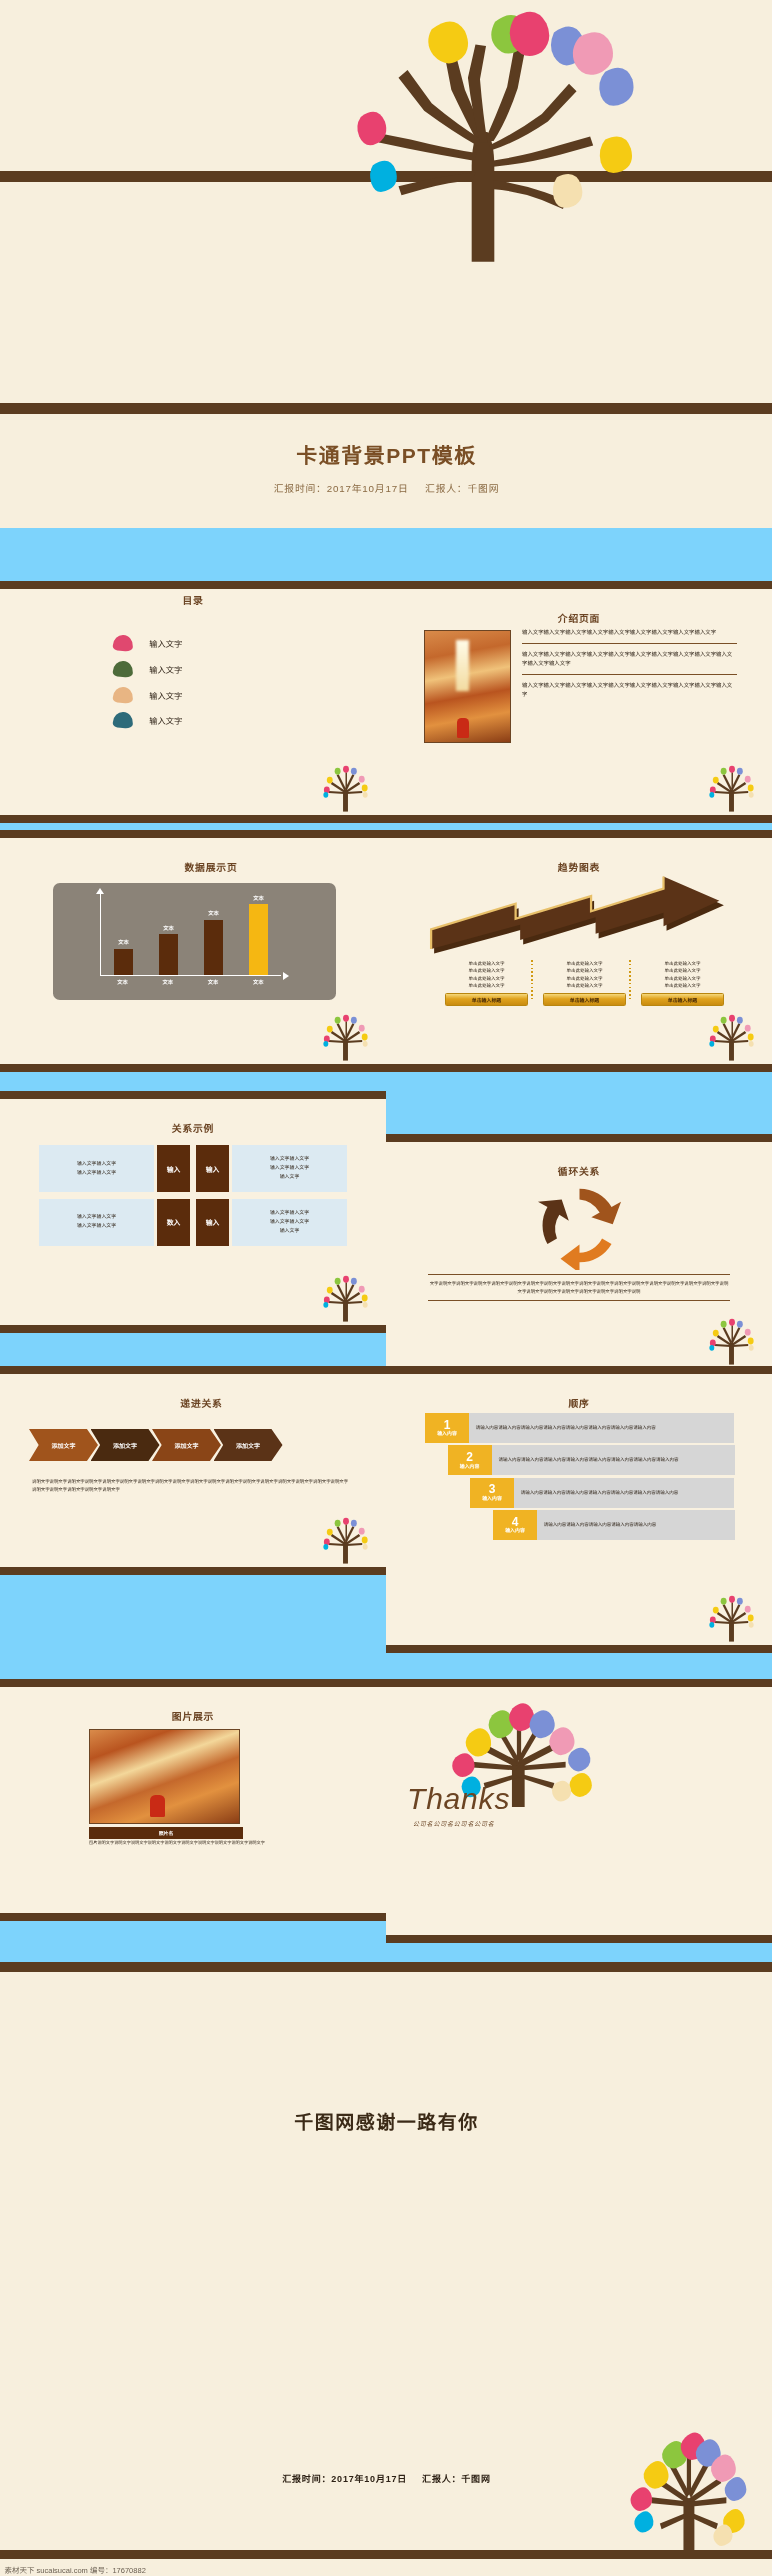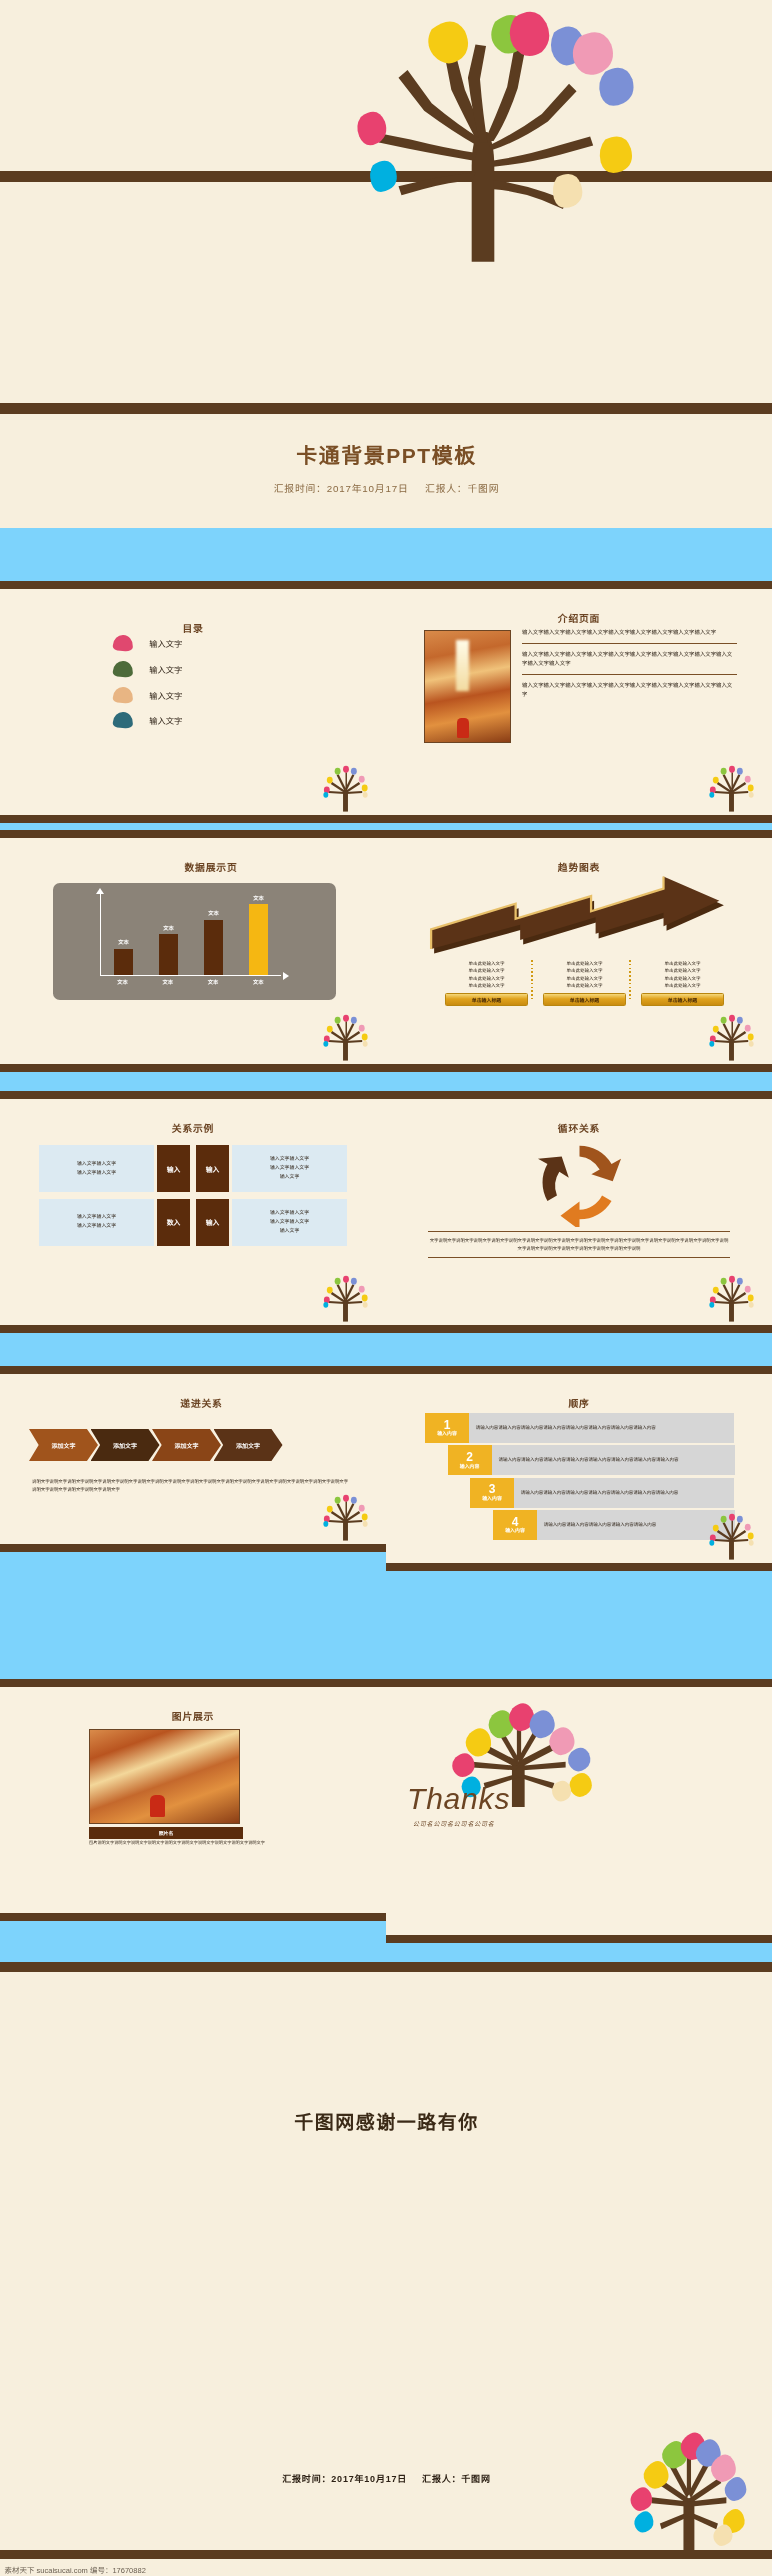--- a/index.html
+++ b/index.html
@@ -298,21 +298,21 @@
 
     <div id="cover-title">卡通背景PPT模板</div>
     <div id="cover-sub">
       <span>汇报时间：2017年10月17日</span><span class="sep"></span><span>汇报人：千图网</span>
     </div>
   </section>
 
   <section class="slide slide-half" style="top:581px; left:0;">
     <div class="bar-top"></div>
     <div class="bar-bottom"></div>
-    <div class="slide-title" style="margin-top:40px;">目录</div>
+    <div class="slide-title" style="margin-top:12px;">目录</div>
     <div class="toc-list">
       <div class="toc-row">
         <span class="leaf-dot" style="background:#e0486f;"></span>
         <span class="toc-label">输入文字</span>
       </div>
       <div class="toc-row">
         <span class="leaf-dot" style="background:#4d6b3a;"></span>
         <span class="toc-label">输入文字</span>
       </div>
       <div class="toc-row">
@@ -563,21 +563,21 @@
           <ellipse cx="77" cy="18" rx="6" ry="7" fill="#7b90d6"></ellipse>
         <ellipse cx="93" cy="34" rx="6" ry="7" fill="#f09ab5"></ellipse>
           <ellipse cx="99" cy="52" rx="6" ry="7" fill="#f5cb13"></ellipse>
         <ellipse cx="22" cy="56" rx="6" ry="7" fill="#e8416f"></ellipse>
           <ellipse cx="20" cy="66" rx="5" ry="6" fill="#00b0e0"></ellipse>
         <ellipse cx="100" cy="66" rx="5" ry="6" fill="#f5e0b0"></ellipse>
       </g>
     </svg>
   </section>
 
-  <section class="slide slide-half" style="top:1091px; left:386px;">
+  <section class="slide slide-half" style="top:1134px; left:386px;">
     <div class="bar-top"></div>
     <div class="bar-bottom"></div>
     <div class="slide-title" style="margin-top:30px;">循环关系</div>
 
     <div class="cycle-wrap">
       <svg width="113" height="89" viewBox="0 0 150 150">
         <g transform="translate(75,75)">
           <path d="M0 -62 A62 62 0 0 1 54 -31 L70 -40 L56 -2 L20 -14 L34 -22 A44 44 0 0 0 0 -44 Z" fill="#a0541c"></path>
           <path d="M54 31 A62 62 0 0 1 0 62 L0 80 L-32 56 L0 32 L0 46 A44 44 0 0 0 38 22 Z" fill="#e07b20"></path>
           <path d="M-54 31 A62 62 0 0 1 -54 -31 L-70 -40 L-30 -44 L-18 -8 L-34 -18 A44 44 0 0 0 -38 22 Z" fill="#5b3317"></path>
@@ -604,21 +604,21 @@
           <ellipse cx="77" cy="18" rx="6" ry="7" fill="#7b90d6"></ellipse>
         <ellipse cx="93" cy="34" rx="6" ry="7" fill="#f09ab5"></ellipse>
           <ellipse cx="99" cy="52" rx="6" ry="7" fill="#f5cb13"></ellipse>
         <ellipse cx="22" cy="56" rx="6" ry="7" fill="#e8416f"></ellipse>
           <ellipse cx="20" cy="66" rx="5" ry="6" fill="#00b0e0"></ellipse>
         <ellipse cx="100" cy="66" rx="5" ry="6" fill="#f5e0b0"></ellipse>
       </g>
     </svg>
   </section>
 
-  <section class="slide slide-half" style="top:1366px; left:0; height:186px;padding-left:17px;">
+  <section class="slide slide-half" style="top:1366px; left:0; height:209px;padding-left:17px;">
     <div class="bar-top"></div>
     <div class="bar-bottom"></div>
     <div class="slide-title" style="margin-top:30px;">递进关系</div>
 
     <div class="chev-row">
       <div class="chev" style="background:#a0541c;">
           <span>添加文字</span>
         </div>
       <div class="chev" style="background:#4a2a10;">
           <span>添加文字</span>
@@ -650,21 +650,21 @@
           <ellipse cx="77" cy="18" rx="6" ry="7" fill="#7b90d6"></ellipse>
         <ellipse cx="93" cy="34" rx="6" ry="7" fill="#f09ab5"></ellipse>
           <ellipse cx="99" cy="52" rx="6" ry="7" fill="#f5cb13"></ellipse>
         <ellipse cx="22" cy="56" rx="6" ry="7" fill="#e8416f"></ellipse>
           <ellipse cx="20" cy="66" rx="5" ry="6" fill="#00b0e0"></ellipse>
         <ellipse cx="100" cy="66" rx="5" ry="6" fill="#f5e0b0"></ellipse>
       </g>
     </svg>
   </section>
 
-  <section class="slide slide-half" style="top:1366px; left:386px; height:205px;">
+  <section class="slide slide-half" style="top:1366px; left:386px; height:287px;">
     <div class="bar-top"></div>
     <div class="bar-bottom"></div>
     <div class="slide-title" style="margin-top:30px;">顺序</div>
 
     <div class="seq-list">
       <div class="seq-row" style="margin-left:0px;">
         <div class="seq-num">
           <span class="n">1</span>
           <span class="t">输入内容</span>
         </div>

